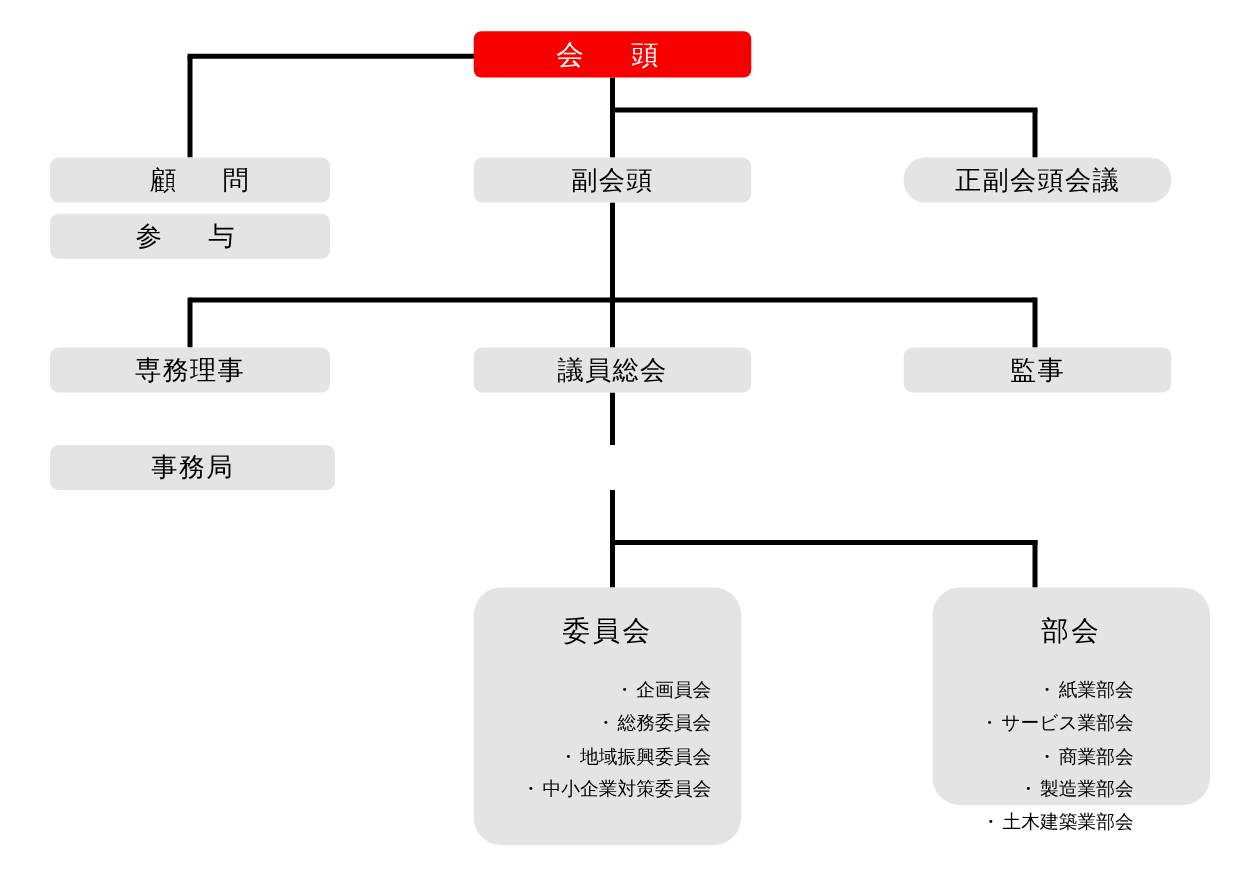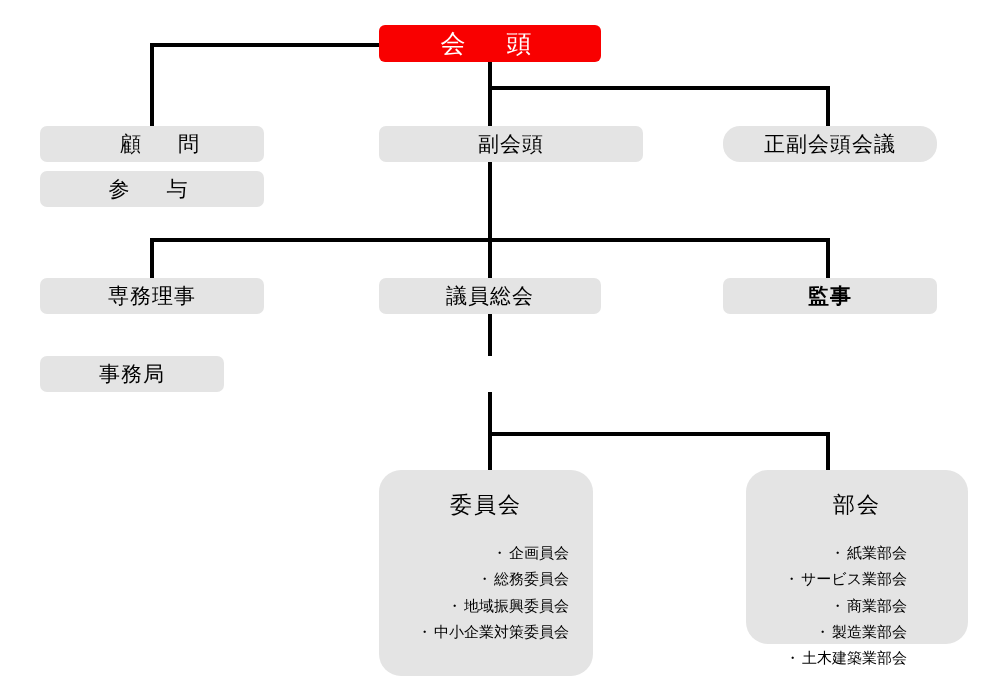--- a/index.html
+++ b/index.html
@@ -34,21 +34,21 @@
     align-items: center;
     justify-content: center;
     color: #000000;
     font-size: 21px;
     letter-spacing: 1px;
     text-align: center;
   }
   .node.root {
     background: #f90000;
     color: #ffffff;
-    font-size: 25px;
+    font-size: 22px;
     letter-spacing: 8px;
     border-radius: 6px;
   }
   .node.spaced {
     letter-spacing: 8px;
   }
   .group {
     position: absolute;
     box-sizing: border-box;
     background: #e4e4e4;
@@ -111,32 +111,32 @@
     <path d="M 490 432 L 490 470" stroke="#000000" stroke-width="4" fill="none"></path>
     <path d="M 828 432 L 828 470" stroke="#000000" stroke-width="4" fill="none"></path>
   </svg>
 
   <div class="node root spaced" style="left:379px; top:25px; width:222px; height:37px;">会　頭</div>
 
   <div class="node spaced" style="left:40px; top:126px; width:224px; height:36px;padding-left:23px;">顧　問</div>
 
   <div class="node spaced" style="left:40px; top:171px; width:224px; height:36px;">参　与</div>
 
-  <div class="node" style="left:379px; top:126px; width:264px; height:36px;">副会頭</div>
+  <div class="node" style="left:379px; top:126px; width:222px; height:36px;">副会頭</div>
 
   <div class="node" style="left:723px; top:126px; width:214px; height:36px;border-radius:17px;">正副会頭会議</div>
 
   <div class="node" style="left:40px; top:278px; width:224px; height:36px;">専務理事</div>
 
-  <div class="node" style="left:40px; top:356px; width:184px; height:36px;">事務局</div>
+  <div class="node" style="left:40px; top:356px; width:228px; height:36px;">事務局</div>
 
   <div class="node" style="left:379px; top:278px; width:222px; height:36px;">議員総会</div>
 
 
-  <div class="node" style="left:723px; top:278px; width:214px; height:36px;font-weight:bold;">監事</div>
+  <div class="node" style="left:723px; top:278px; width:214px; height:36px;">監事</div>
 
   <div class="group" style="left:379px; top:470px; width:214px; height:206px;">
     <div class="group-title">委員会</div>
     <ul class="group-list">
       <li>企画員会</li>
       <li>総務委員会</li>
       <li>地域振興委員会</li>
       <li>中小企業対策委員会</li>
     </ul>
   </div>

